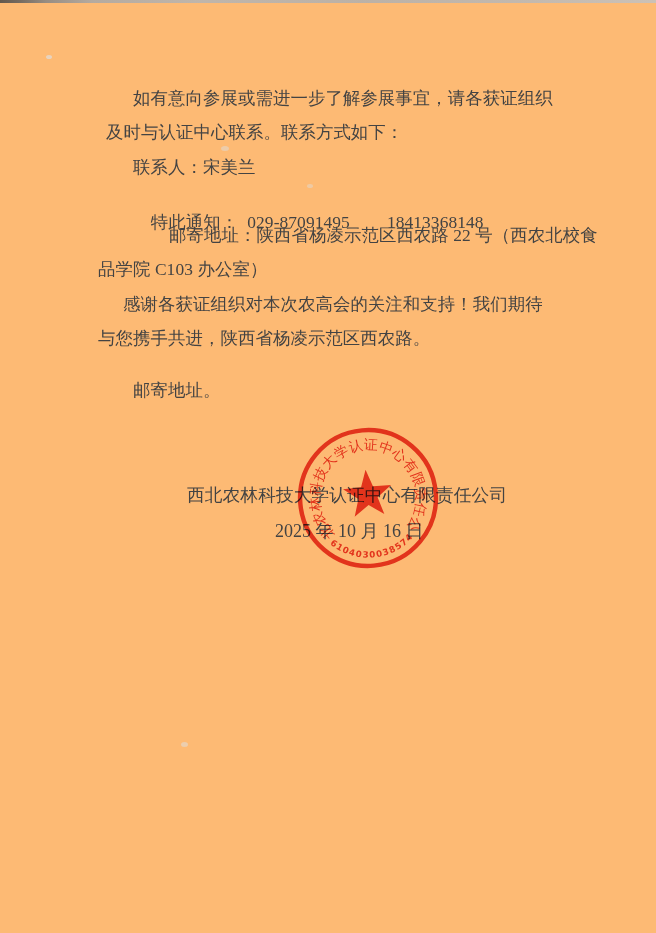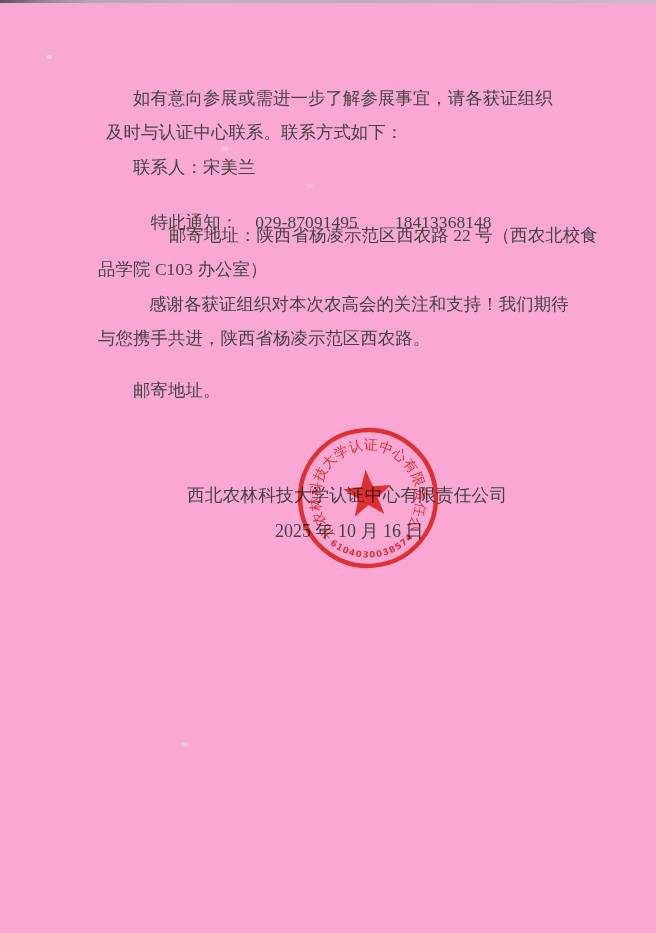--- a/index.html
+++ b/index.html
@@ -5,21 +5,21 @@
   html,body{margin:0;padding:0;}
   body{
     width:656px;height:933px;
     background:#fdfdfd;
     position:relative;
     overflow:hidden;
     font-family:"Liberation Serif","DejaVu Serif",serif;
   }
   .page{
     position:absolute;left:0;top:0;width:656px;height:933px;
-    background:#f9a8d4;
+    background:#fdba74;
   }
   
   .scan-edge{
     position:absolute;top:0;left:0;width:656px;height:3px;
     background:linear-gradient(90deg,
       #3c4043 0%, #53575b 3%, #7d8185 7%, #a2a6aa 14%,
       #b0b4b8 30%, #abafb3 55%, #b4b8bc 80%, #bfc3c7 100%);
     opacity:.8;
   }
   .speck{position:absolute;background:#dedede;border-radius:50%;opacity:.7;}
@@ -35,24 +35,24 @@
     letter-spacing:0.1px;
     color:#434343;
     white-space:pre;
   }
   .l0{left:133px;top:88px;}
   .l1{left:100px;top:122px;margin-left:6px;}
   .l2{left:133px;top:157px;}
   .l3{left:133px;top:191px;}
   .l4{left:133px;top:225px;margin-left:36px;}
   .l5{left:98px;top:259px;}
-  .l6{left:149px;top:294px;}
+  .l6{left:123px;top:294px;}
   .l7{left:98px;top:328px;}
   .l8{left:133px;top:380px;}
-  .phone-office{margin-left:17px;}
+  .phone-office{margin-left:9px;}
   .phone-mobile{margin-left:37px;}
 
   .sig-company{
     position:absolute;left:187px;top:485px;
     font-size:17.7px;line-height:21px;letter-spacing:0.1px;
     color:#434343;white-space:pre;
   }
   .sig-date{
     position:absolute;left:275px;top:521px;
     font-size:18px;line-height:21px;

